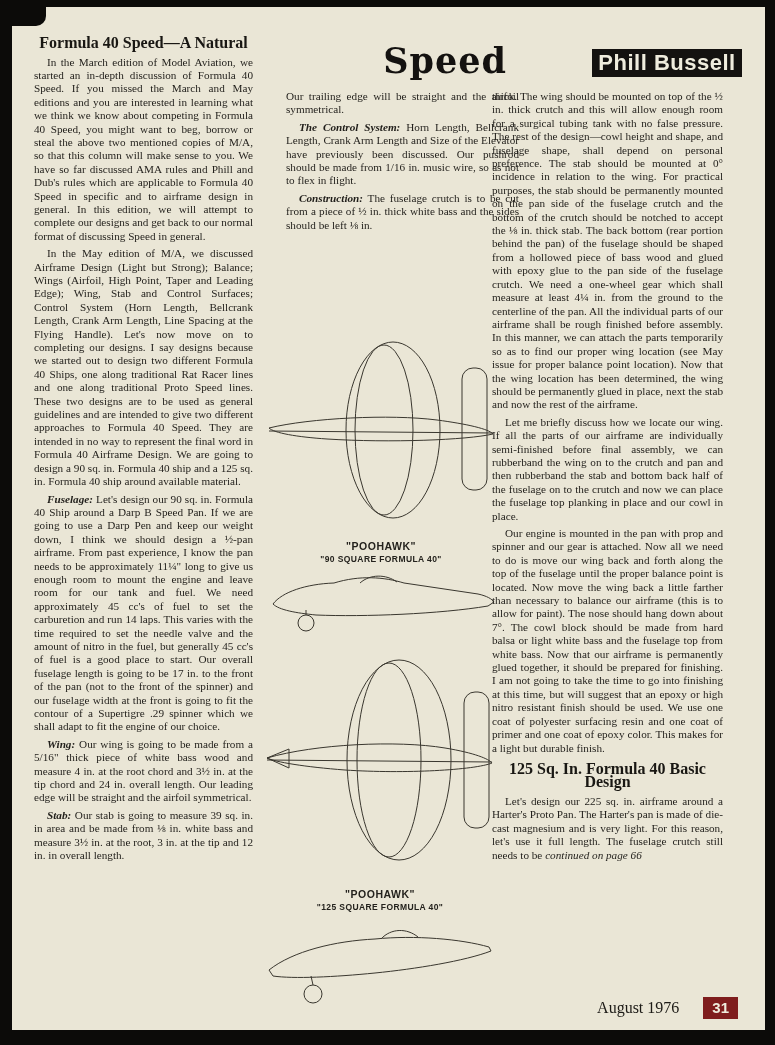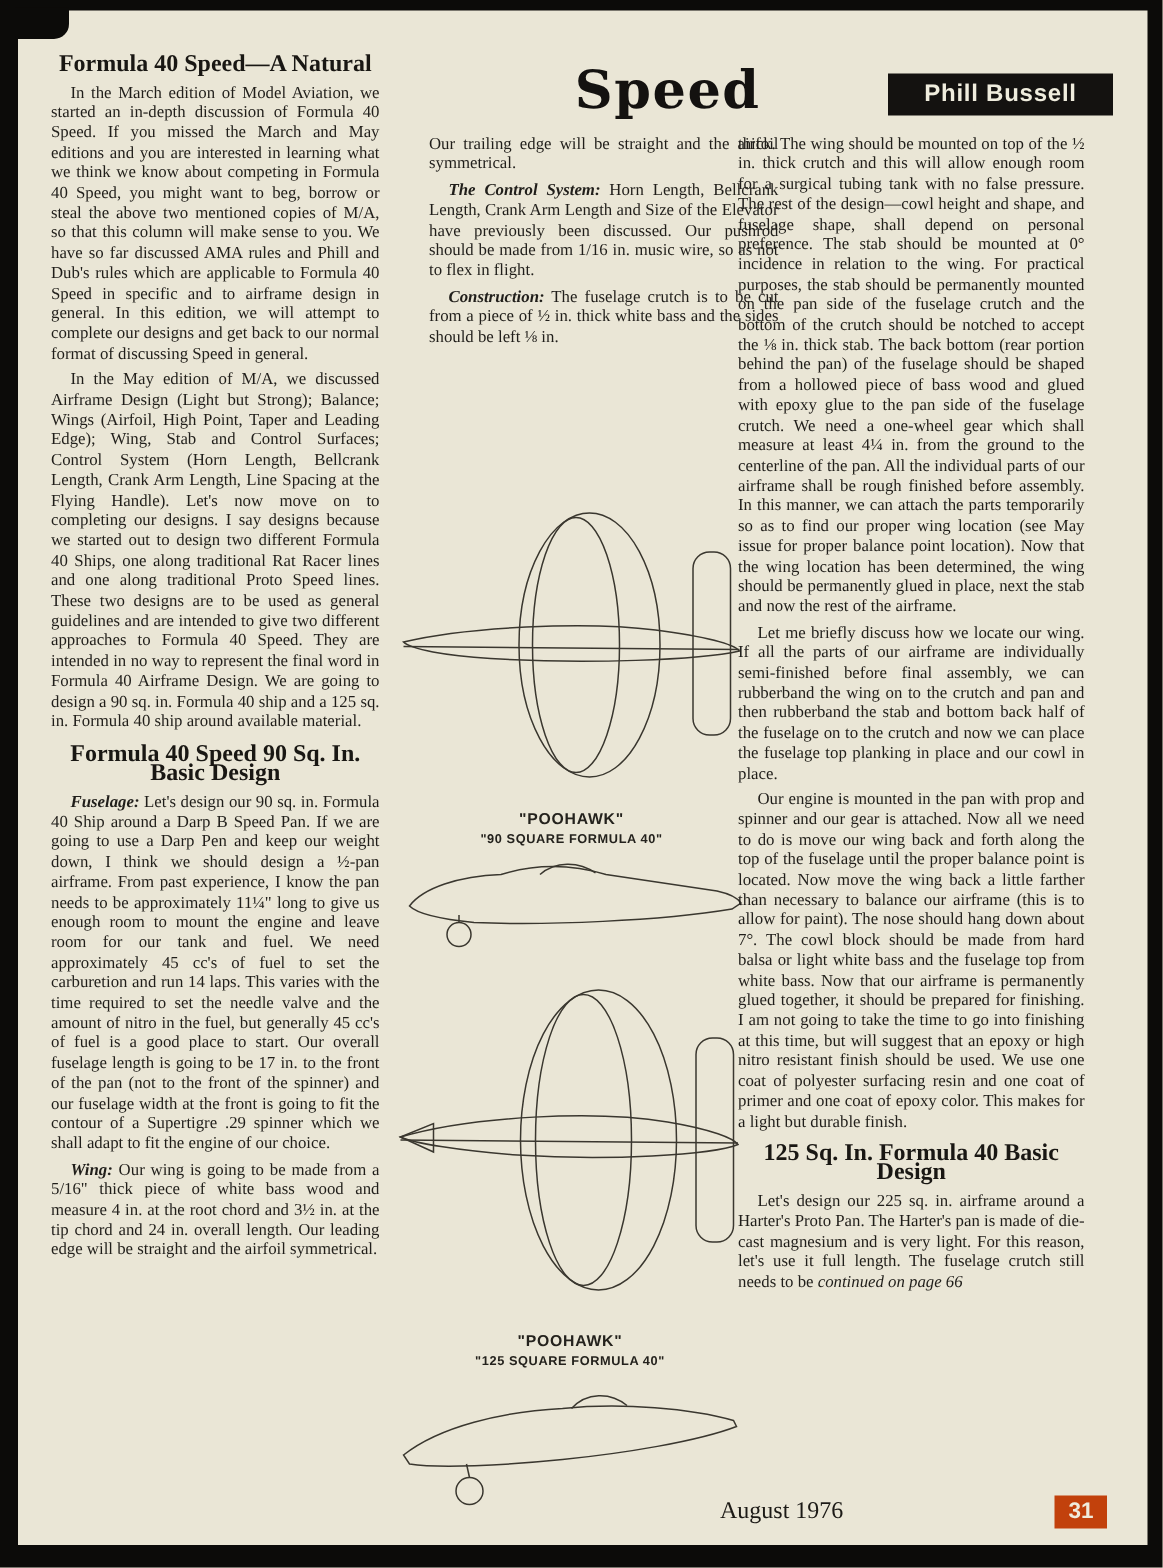--- a/index.html
+++ b/index.html
@@ -18,21 +18,21 @@
   }
   .speed-title{
     position:absolute;left:372px;top:40px;width:135px;
     text-align:right;font-family:"DejaVu Serif",serif;
     font-weight:bold;font-size:35px;color:#141210;letter-spacing:1px;
   }
   .author-box{
     position:absolute;left:592px;top:49px;width:150px;height:28px;
     background:#141210;color:#efecdd;
     display:flex;align-items:center;justify-content:center;
-    font-family:"Liberation Sans",sans-serif;font-weight:bold;font-size:16px;
+    font-family:"Liberation Sans",sans-serif;font-weight:bold;font-size:22px;
     letter-spacing:.5px;
   }
   .col{
     position:absolute;text-align:justify;color:#201e1a;
     font-size:11.2px;line-height:13.4px;
   }
   .col-left{left:34px;top:36px;width:219px;}
   .col-mid{left:263px;top:90px;width:233px;margin-left:23px;}
   .col-right{left:492px;top:90px;width:231px;}
   .col p{margin:0 0 4px 0;text-indent:13px;}
@@ -49,48 +49,45 @@
     fill:none;stroke:#3a372f;stroke-width:1;
   }
   .caption{
     position:absolute;text-align:center;color:#24221d;
     font-family:"Liberation Sans",sans-serif;font-weight:bold;
   }
   .caption .cap1{font-size:10.5px;letter-spacing:.5px;display:block;}
   .caption .cap2{font-size:8.5px;letter-spacing:.4px;display:block;margin-top:2px;}
   .footer{
     position:absolute;left:480px;top:997px;width:258px;
-    display:flex;align-items:center;justify-content:space-between;gap:12px;
+    display:flex;align-items:center;justify-content:flex-end;gap:24px;
     font-size:16px;color:#1c1a16;
   }
   .page-num{
-    background:#c2410c;color:#efecdd;font-weight:bold;
+    background:#7f1d1d;color:#efecdd;font-weight:bold;
     font-family:"Liberation Sans",sans-serif;font-size:15px;
     padding:2px 9px 3px 9px;
   }
 </style>
 </head>
 <body>
 
 <div class="paper"></div>
 <div class="corner-blob"></div>
 
 <div class="speed-title">Speed</div>
 <div class="author-box">Phill Bussell</div>
 
 <div class="col col-left">
   <div class="sec-head first">Formula 40 Speed—A Natural</div>
   <p>In the March edition of Model Aviation, we started an in-depth discussion of Formula 40 Speed. If you missed the March and May editions and you are interested in learning what we think we know about competing in Formula 40 Speed, you might want to beg, borrow or steal the above two mentioned copies of M/A, so that this column will make sense to you. We have so far discussed AMA rules and Phill and Dub's rules which are applicable to Formula 40 Speed in specific and to airframe design in general. In this edition, we will attempt to complete our designs and get back to our normal format of discussing Speed in general.</p>
   <p>In the May edition of M/A, we discussed Airframe Design (Light but Strong); Balance; Wings (Airfoil, High Point, Taper and Leading Edge); Wing, Stab and Control Surfaces; Control System (Horn Length, Bellcrank Length, Crank Arm Length, Line Spacing at the Flying Handle). Let's now move on to completing our designs. I say designs because we started out to design two different Formula 40 Ships, one along traditional Rat Racer lines and one along traditional Proto Speed lines. These two designs are to be used as general guidelines and are intended to give two different approaches to Formula 40 Speed. They are intended in no way to represent the final word in Formula 40 Airframe Design. We are going to design a 90 sq. in. Formula 40 ship and a 125 sq. in. Formula 40 ship around available material.</p>
-  <div class="sec-head">
-    <div>Formula 40 Speed 90 Sq. In.</div>
-    <div>Basic Design</div>
-  </div>
   <p><span class="lead">Fuselage:</span> <span>Let's design our 90 sq. in. Formula 40 Ship around a Darp B Speed Pan. If we are going to use a Darp Pen and keep our weight down, I think we should design a ½-pan airframe. From past experience, I know the pan needs to be approximately 11¼" long to give us enough room to mount the engine and leave room for our tank and fuel. We need approximately 45 cc's of fuel to set the carburetion and run 14 laps. This varies with the time required to set the needle valve and the amount of nitro in the fuel, but generally 45 cc's of fuel is a good place to start. Our overall fuselage length is going to be 17 in. to the front of the pan (not to the front of the spinner) and our fuselage width at the front is going to fit the contour of a Supertigre .29 spinner which we shall adapt to fit the engine of our choice.</span></p>
   <p><span class="lead">Wing:</span> <span>Our wing is going to be made from a 5/16" thick piece of white bass wood and measure 4 in. at the root chord and 3½ in. at the tip chord and 24 in. overall length. Our leading edge will be straight and the airfoil symmetrical.</span></p>
+  <p><span class="lead">Stab:</span> <span>Our stab is going to measure 39 sq. in. in area and be made from ⅛ in. white bass and measure 3½ in. at the root, 3 in. at the tip and 12 in. in overall length.</span></p>
 </div>
 
 <div class="col col-mid">
   <p class="noindent">Our trailing edge will be straight and the airfoil symmetrical.</p>
   <p><span class="lead">The Control System:</span> <span>Horn Length, Bellcrank Length, Crank Arm Length and Size of the Elevator have previously been discussed. Our pushrod should be made from 1/16 in. music wire, so as not to flex in flight.</span></p>
   <p><span class="lead">Construction:</span> <span>The fuselage crutch is to be cut from a piece of ½ in. thick white bass and the sides should be left ⅛ in.</span></p>
 </div>
 
 <div class="fig" style="left:265px;top:328px;width:232px;height:208px;">
   <svg viewBox="0 0 232 208">

